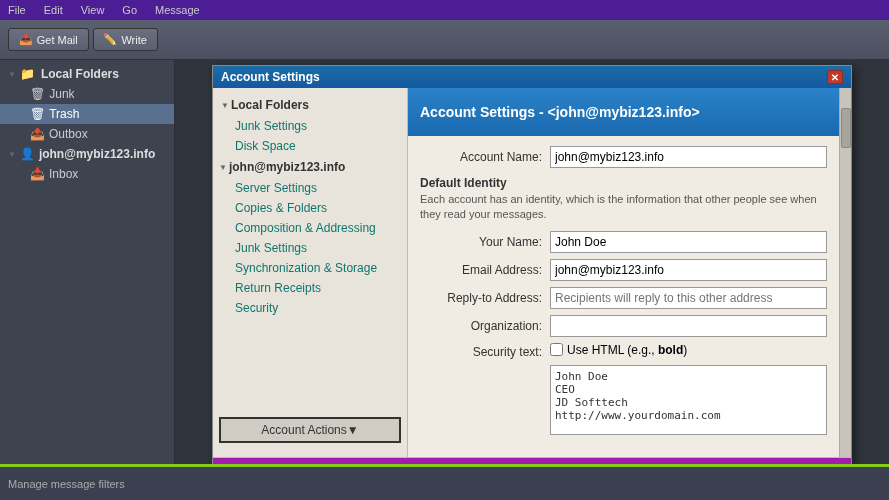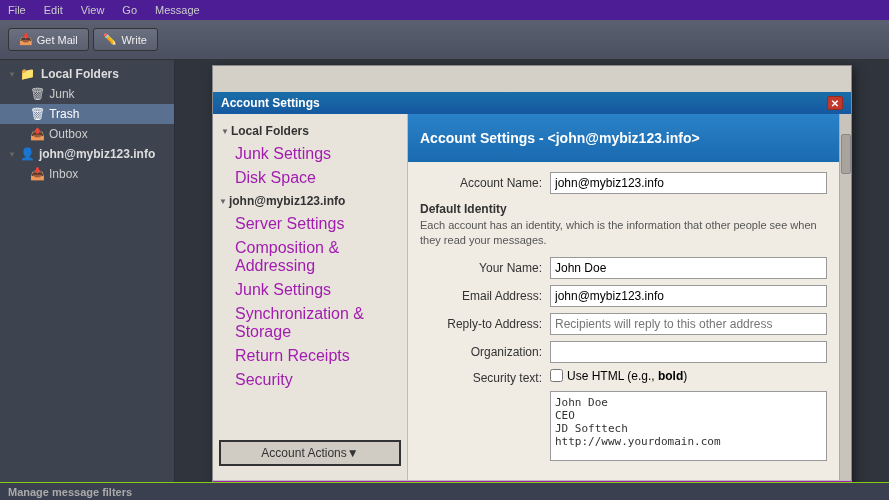--- a/index.html
+++ b/index.html
@@ -112,21 +112,20 @@
 
     .dialog-titlebar {
       background: linear-gradient(to bottom, #1a6ea8, #1558a0);
       color: white;
       padding: 4px 8px;
       display: flex;
       align-items: flex-start;
       justify-content: space-between;
       font-size: 12px;
       font-weight: bold;
-      margin-top: 26px;
     }
 
     .dialog-close-btn {
       background: #c0392b;
       border: 1px solid #922b21;
       border-radius: 2px;
       color: white;
       width: 16px;
       height: 14px;
       display: flex;
@@ -152,22 +151,22 @@
       color: #333;
       font-size: 12px;
       display: flex;
       align-items: center;
       gap: 2px;
     }
 
     .dlg-item {
       padding: 3px 6px 3px 22px;
       cursor: pointer;
-      color: #a21caf;
-      font-size: 16px;
+      color: #0f766e;
+      font-size: 12px;
     }
 
     .dlg-account-header {
       padding: 4px 6px 4px 6px;
       font-weight: bold;
       color: #333;
       font-size: 12px;
       display: flex;
       align-items: center;
       gap: 2px;
@@ -313,29 +312,28 @@
       display: flex;
       flex: 1;
     }
 
     .dialog-right-wrap {
       display: flex;
       flex: 1;
     }
 
     .status-bar {
-      height: 18px;
+      height: 36px;
       background: #3a4050;
-      border-top: 1px solid #84cc16;
+      border-top: 3px solid #84cc16;
       display: flex;
       align-items: center;
       padding: 0 8px;
       color: #aaa;
       font-size: 11px;
-      font-weight: bold;
     }
 
     .folder-icon { color: #f0a030; margin-right: 2px; }
     .triangle { font-size: 8px; color: #666; }
   </style>
 </head>
 <body>
 
 <div class="tb-bg">
 
@@ -416,20 +414,23 @@
                   <div class="dlg-item">
                     <span>Disk Space</span>
                   </div>
 
                   <div class="dlg-account-header">
                     <span class="triangle">▼</span>
                     <span>john@mybiz123.info</span>
                   </div>
                   <div class="dlg-item">
                     <span>Server Settings</span>
+                  </div>
+                  <div class="dlg-item">
+                    <span>Copies &amp; Folders</span>
                   </div>
                   <div class="dlg-item">
                     <span>Composition &amp; Addressing</span>
                   </div>
                   <div class="dlg-item">
                     <span>Junk Settings</span>
                   </div>
                   <div class="dlg-item">
                     <span>Synchronization &amp; Storage</span>
                   </div>

